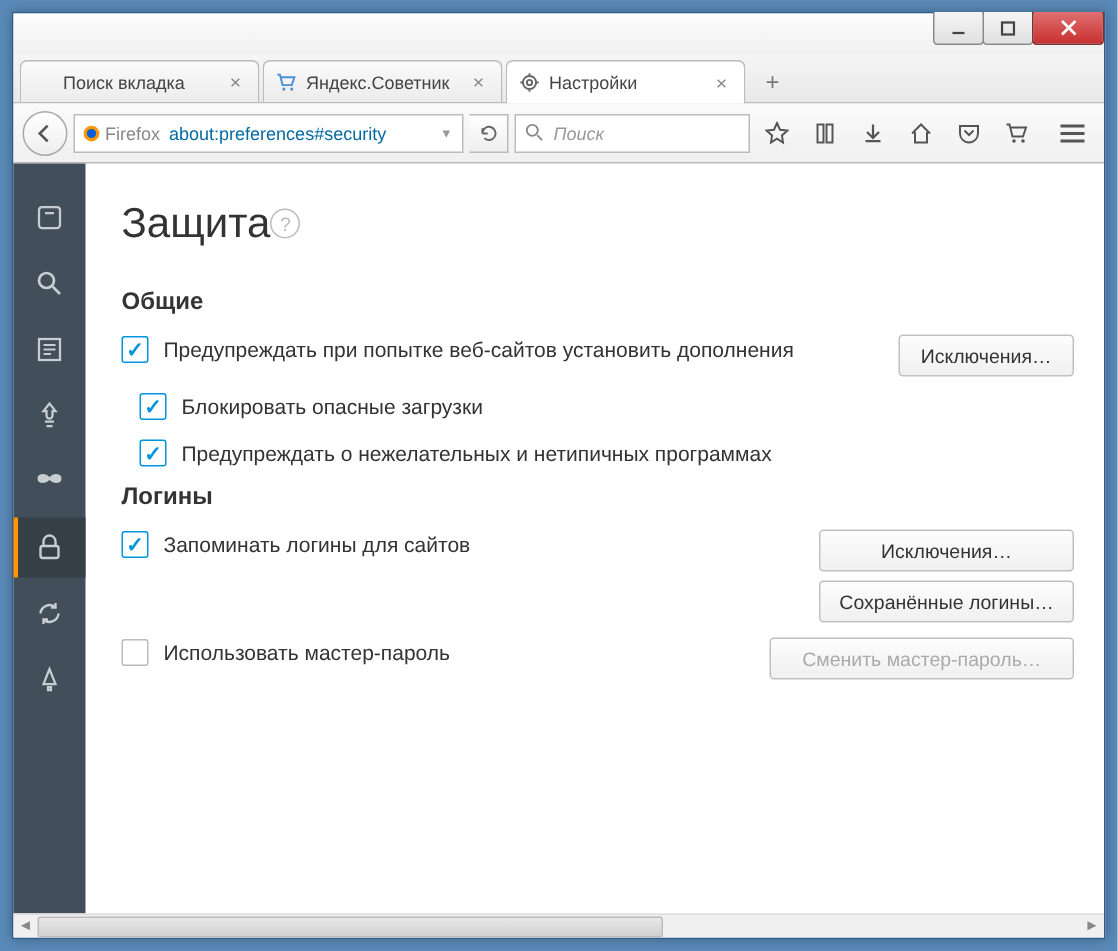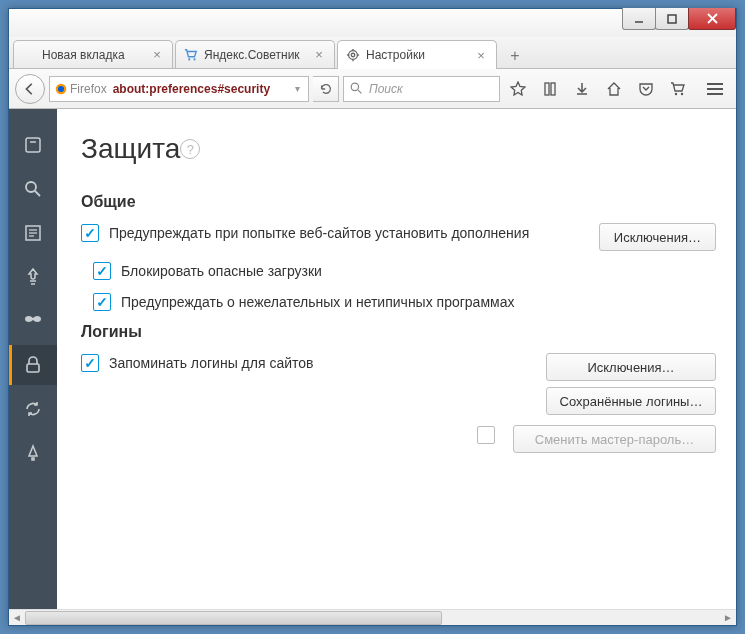--- a/index.html
+++ b/index.html
@@ -18,21 +18,21 @@
 .tab.active { background:#fff; height:29px; margin-bottom:-1px;}
 .tab .favicon { width:14px; height:14px; margin-right:6px; flex-shrink:0;}
 .tab .label { flex:1; white-space:nowrap; overflow:hidden; text-overflow:ellipsis; }
 .tab .close-x { width:14px; height:14px; display:flex; align-items:center; justify-content:center; color:#888; font-size:13px;}
 .newtab { width:28px; height:24px; display:flex; align-items:center; justify-content:center; color:#777; font-size:16px; margin-left:2px;}
 
 .navbar { height: 40px; background: linear-gradient(#fafafa,#f0f0f0); border-bottom:1px solid #bbb; display:flex; align-items:center; padding:0 6px; gap:4px;}
 .nav-back { width:30px; height:30px; border:1px solid #aaa; border-radius:50%; background:linear-gradient(#fff,#eee); display:flex; align-items:center; justify-content:center;}
 .urlbar { flex: 0 0 260px; height:26px; border:1px solid #bbb; background:#fff; display:flex; align-items:center; padding:0 4px; font-size:12px;}
 .urlbar .ff-label { color:#888; margin:0 6px 0 2px; font-size:12px;}
-.urlbar .url-text { flex:1; color:#7f1d1d;font-weight:bold;}
+.urlbar .url-text { flex:1; color:#0369a1;}
 .urlbar .dd { color:#999; font-size:10px; padding:0 4px;}
 .reload-btn { width:26px; height:26px; border:1px solid #bbb; background:linear-gradient(#fff,#eee); display:flex; align-items:center; justify-content:center; border-left:none;}
 .searchbar { flex:1; height:26px; border:1px solid #bbb; background:#fff; display:flex; align-items:center; padding:0 6px; font-size:12px; color:#999; font-style:italic;}
 .searchbar .mag { margin-right:6px; font-style:normal; color:#888;}
 .tool-icon { width:28px; height:28px; display:flex; align-items:center; justify-content:center; color:#555;}
 .hamburger { width:30px; height:28px; display:flex; flex-direction:column; align-items:center; justify-content:center; gap:3px; margin-left:4px;}
 .hamburger div { width:16px; height:2px; background:#555;}
 
 .content { display:flex; height: calc(100% - 100px - 16px); }
 .sidebar { width:48px; background:#424f5a; display:flex; flex-direction:column; align-items:center; padding-top:16px; gap:4px;}
@@ -86,21 +86,21 @@
             <line x1="1" y1="1" x2="10" y2="10" stroke="#fff" stroke-width="1.8"></line>
             <line x1="10" y1="1" x2="1" y2="10" stroke="#fff" stroke-width="1.8"></line>
           </svg>
         </div>
     </div>
   </div>
 
   <div class="tabstrip">
     <div class="tab">
       <span class="favicon"></span>
-      <span class="label">Новая вкладка</span>
+      <span class="label">Поиск вкладка</span>
       <span class="close-x">×</span>
     </div>
     <div class="tab">
       <span class="favicon">
           <svg width="14" height="14" viewBox="0 0 16 16">
             <path d="M1 2h2l2 8h7l2-6H4" fill="none" stroke="#4a90d9" stroke-width="1.5"></path>
             <circle cx="6" cy="13" r="1.2" fill="#4a90d9"></circle>
             <circle cx="12" cy="13" r="1.2" fill="#4a90d9"></circle>
           </svg>
         </span>
@@ -278,20 +278,21 @@
         <div class="checkbox checked"></div>
         <div class="row-label">Запоминать логины для сайтов</div>
         <div class="btn-col">
           <div class="btn" style="width:170px;justify-content:center">Исключения…</div>
           <div class="btn" style="width:170px;justify-content:center">Сохранённые логины…</div>
         </div>
       </div>
 
       <div class="row" style="margin-top:6px">
         <div class="checkbox unchecked"></div>
+        <div class="row-label">Использовать мастер-пароль</div>
         <div class="btn disabled" style="width:203px;justify-content:center">Сменить мастер-пароль…</div>
       </div>
     </div>
   </div>
 
   <div class="scrollbar-h">
     <div class="sb-arrow left">◄</div>
     <div class="sb-track">
         <div class="sb-thumb"></div>
       </div>

